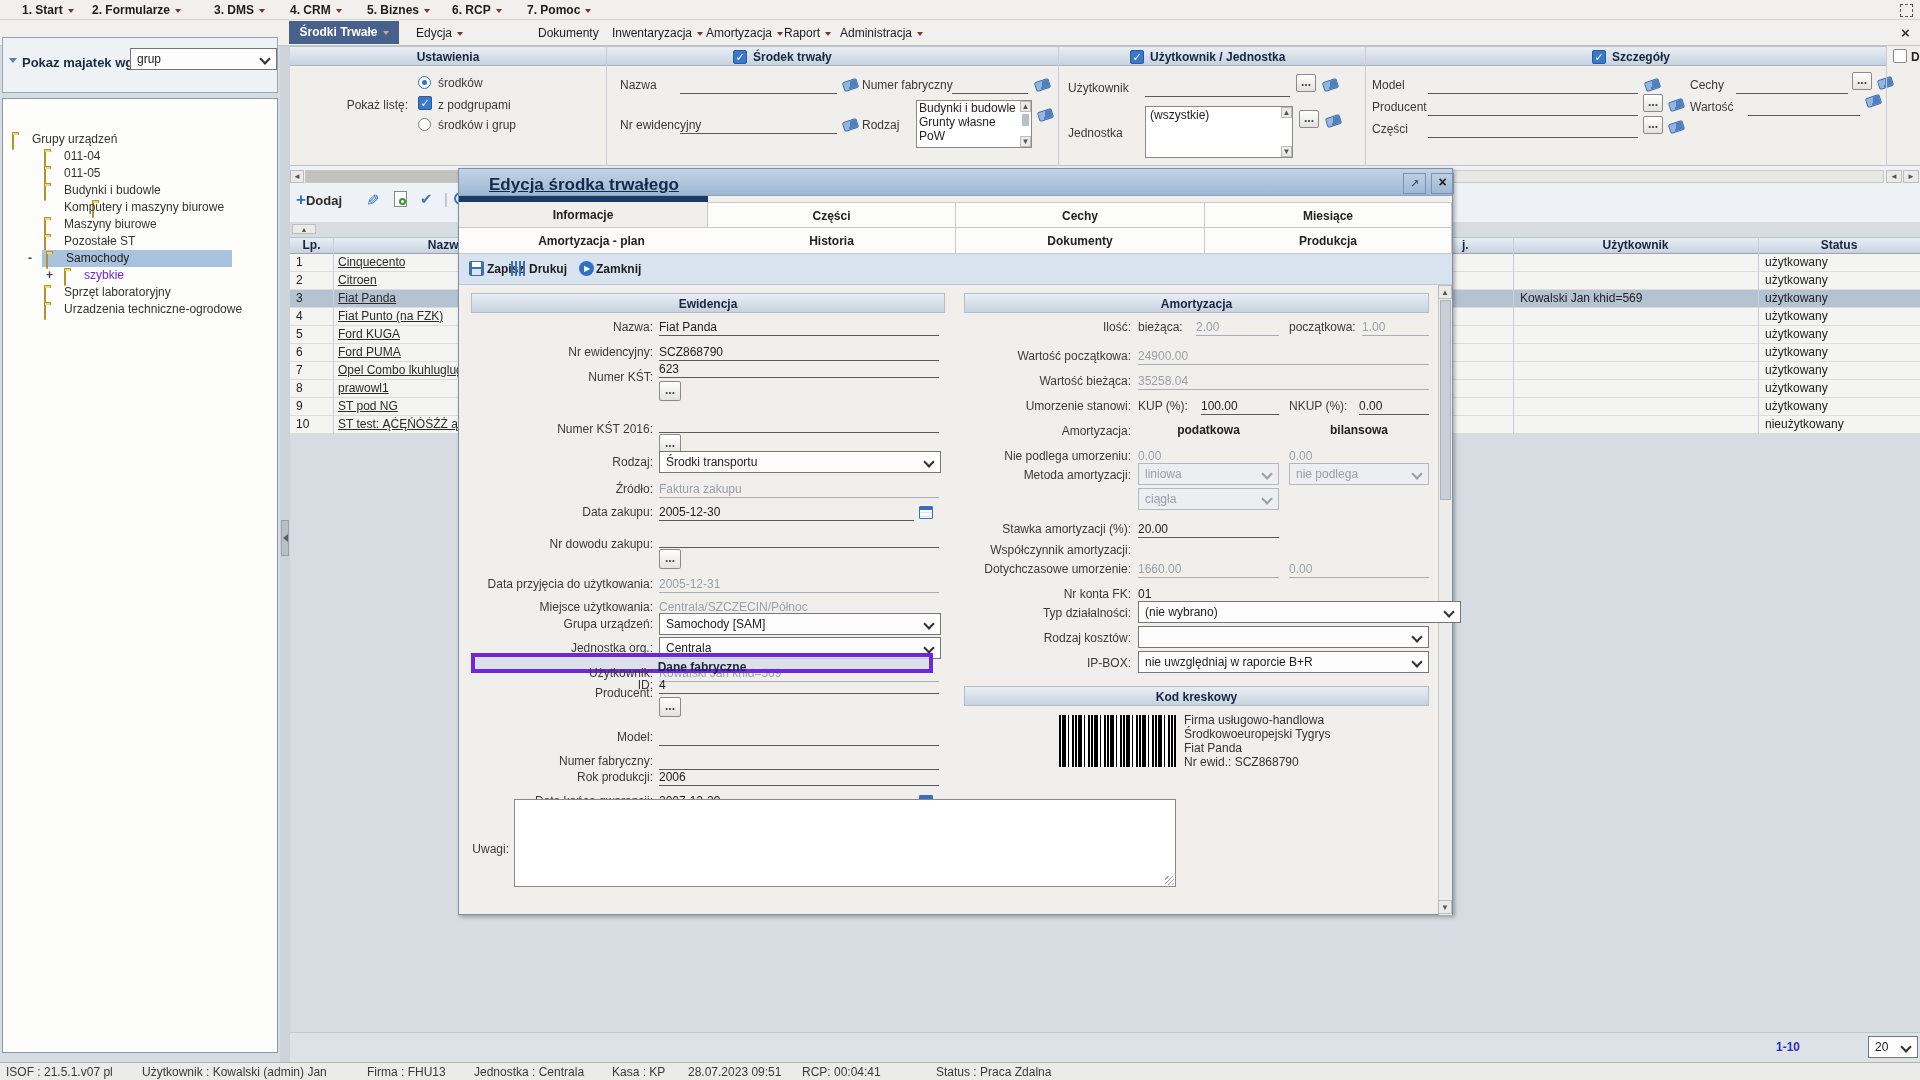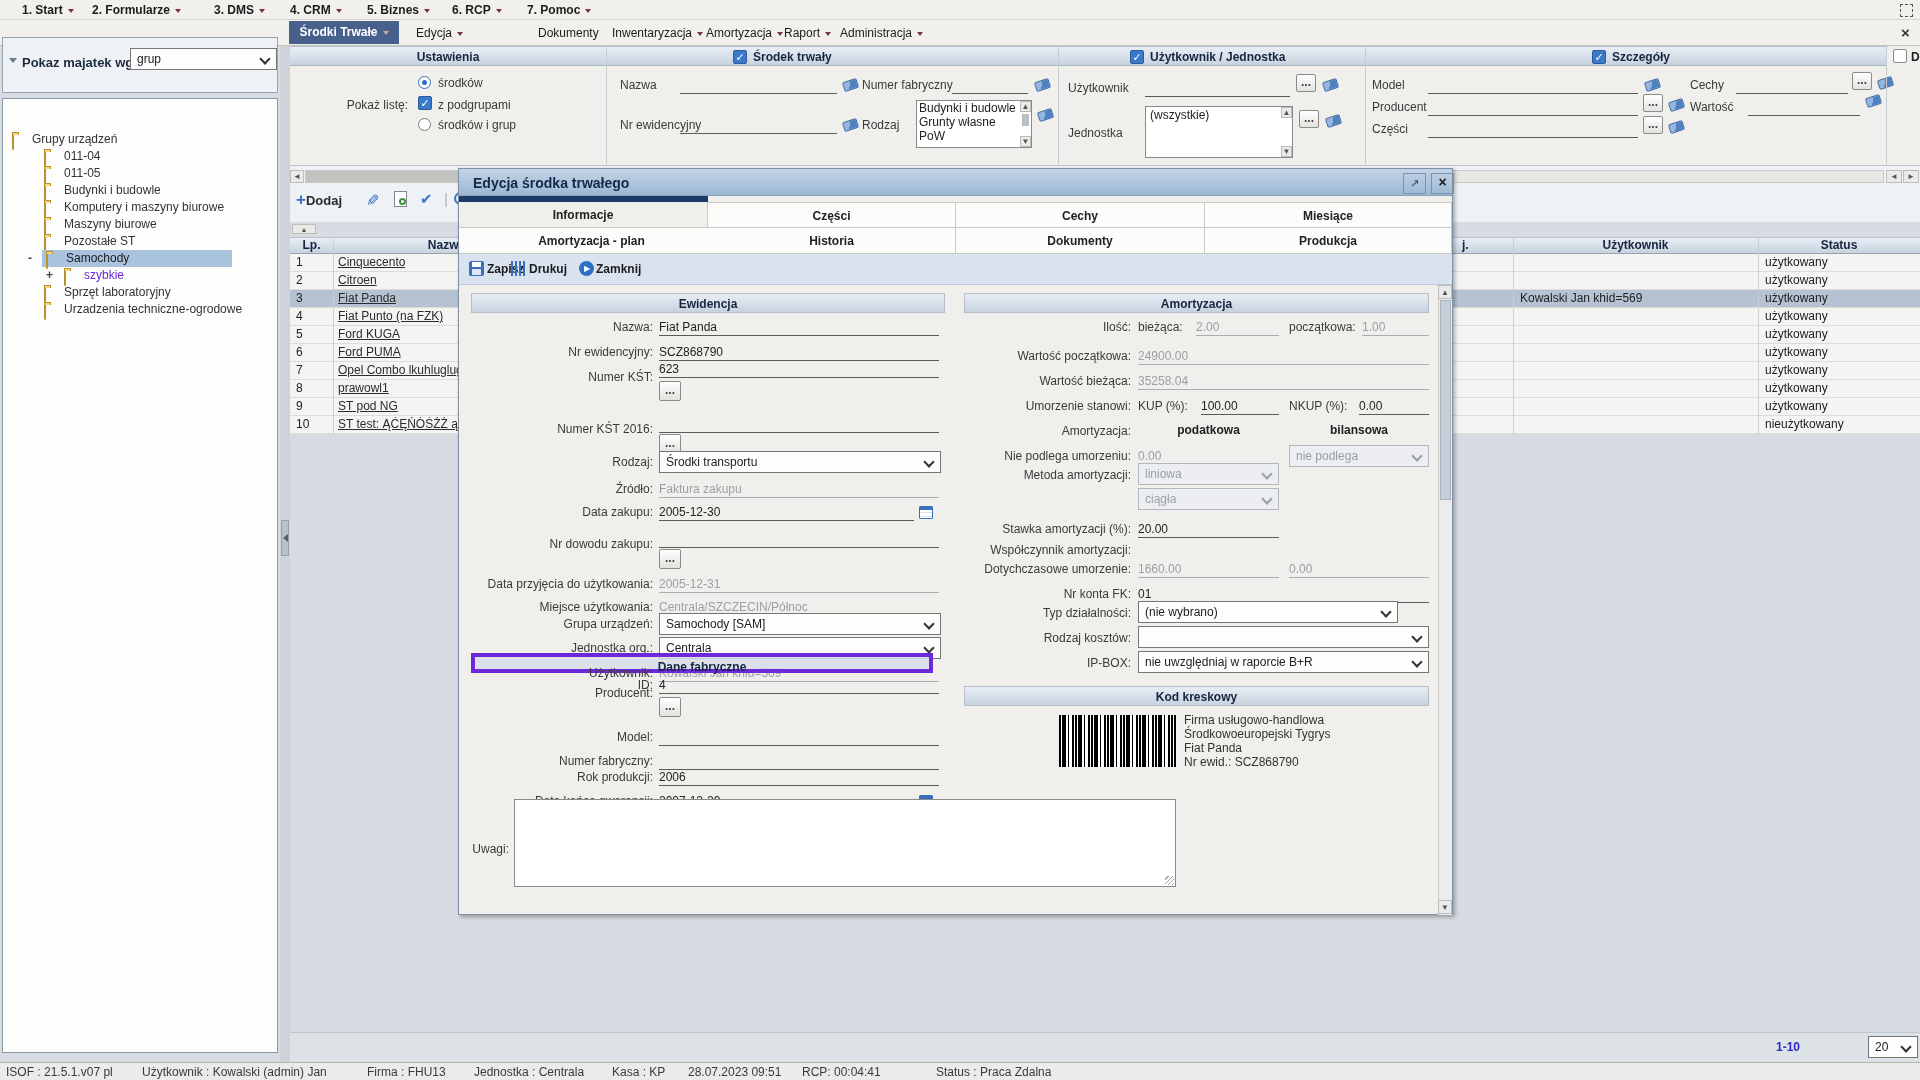--- a/index.html
+++ b/index.html
@@ -67,21 +67,21 @@
   <div class="a" style="left:9px;top:58px;width:0;height:0;border-left:4px solid transparent;border-right:4px solid transparent;border-top:5px solid #6b7d91;"></div>
   <div class="a b" style="left:22px;top:55px;font-size:13px;color:#1c2a3a;">Pokaz majatek wg</div>
   <div class="a sel" style="left:130px;top:48px;width:147px;"><span>grup</span></div>
 
   <div class="a" style="left:2px;top:98px;width:276px;height:955px;background:#fdfdfc;border:1px solid #8a98a5;box-sizing:border-box;"></div>
 
   <div class="a" style="left:2px;top:131px;width:274px;height:17px;"><span class="a folder" style="left:10px;top:4px;"></span><span class="a" style="left:30px;top:1px;color:#333;">Grupy urządzeń</span></div>
   <div class="a" style="left:2px;top:148px;width:274px;height:17px;"><span class="a folder" style="left:42px;top:4px;"></span><span class="a" style="left:62px;top:1px;color:#333;">011-04</span></div>
   <div class="a" style="left:2px;top:165px;width:274px;height:17px;"><span class="a folder" style="left:42px;top:4px;"></span><span class="a" style="left:62px;top:1px;color:#333;">011-05</span></div>
   <div class="a" style="left:2px;top:182px;width:274px;height:17px;"><span class="a folder" style="left:42px;top:4px;"></span><span class="a" style="left:62px;top:1px;color:#333;">Budynki i budowle</span></div>
-  <div class="a" style="left:2px;top:199px;width:274px;height:17px;"><span class="a folder" style="left:42px;top:4px;"></span><span class="a" style="left:62px;top:1px;color:#333;">Komputery i maszyny biurowe</span></div>
+  <div class="a" style="left:2px;top:199px;width:274px;height:17px;padding-left:48px;"><span class="a folder" style="left:42px;top:4px;"></span><span class="a" style="left:62px;top:1px;color:#333;">Komputery i maszyny biurowe</span></div>
   <div class="a" style="left:2px;top:216px;width:274px;height:17px;"><span class="a folder" style="left:42px;top:4px;"></span><span class="a" style="left:62px;top:1px;color:#333;">Maszyny biurowe</span></div>
   <div class="a" style="left:2px;top:233px;width:274px;height:17px;"><span class="a folder" style="left:42px;top:4px;"></span><span class="a" style="left:62px;top:1px;color:#333;">Pozostałe ST</span></div>
   <div class="a" style="left:2px;top:250px;width:274px;height:17px;"><span class="a b" style="left:26px;top:1px;color:#445;">-</span><span class="a" style="left:40px;top:0;width:190px;height:17px;background:#a9c3de;"></span><span class="a folder" style="left:44px;top:4px;"></span><span class="a" style="left:64px;top:1px;color:#1c1c1c;">Samochody</span></div>
   <div class="a" style="left:2px;top:267px;width:274px;height:17px;"><span class="a b" style="left:44px;top:1px;color:#445;">+</span><span class="a folder" style="left:62px;top:4px;"></span><span class="a" style="left:82px;top:1px;color:#6d28d9;">szybkie</span></div>
   <div class="a" style="left:2px;top:284px;width:274px;height:17px;"><span class="a folder" style="left:42px;top:4px;"></span><span class="a" style="left:62px;top:1px;color:#333;">Sprzęt laboratoryjny</span></div>
   <div class="a" style="left:2px;top:301px;width:274px;height:17px;"><span class="a folder" style="left:42px;top:4px;"></span><span class="a" style="left:62px;top:1px;color:#333;">Urzadzenia techniczne-ogrodowe</span></div>
 
   <div class="a" style="left:280px;top:46px;width:10px;height:1016px;background:#cdd3d8;"></div>
   <div class="a" style="left:281px;top:520px;width:8px;height:36px;background:#b9c0c7;border:1px solid #98a1aa;box-sizing:border-box;">
       <span class="a" style="left:1px;top:13px;width:0;height:0;border-top:4px solid transparent;border-bottom:4px solid transparent;border-right:5px solid #55606b;"></span>
@@ -274,21 +274,21 @@
   <div class="a" style="left:367px;top:1065px;color:#3a3a3a;">Firma : FHU13</div>
   <div class="a" style="left:474px;top:1065px;color:#3a3a3a;">Jednostka : Centrala</div>
   <div class="a" style="left:612px;top:1065px;color:#3a3a3a;">Kasa : KP</div>
   <div class="a" style="left:688px;top:1065px;color:#3a3a3a;">28.07.2023 09:51</div>
   <div class="a" style="left:802px;top:1065px;color:#3a3a3a;">RCP: 00:04:41</div>
   <div class="a" style="left:936px;top:1065px;color:#3a3a3a;">Status : Praca Zdalna</div>
 
   <div class="a" style="left:458px;top:168px;width:995px;height:747px;background:#f0efec;border:1px solid #7f8fa5;box-sizing:border-box;box-shadow:2px 2px 4px rgba(0,0,0,.3);z-index:50;">
 
     <div class="a" style="left:0;top:0;width:993px;height:27px;background:linear-gradient(#c3d4e6,#9db7d2);border-bottom:1px solid #8aa2bd;box-sizing:border-box;"></div>
-    <div class="a b" style="left:14px;top:6px;font-size:14px;color:#122a4a;">Edycja środka trwałego</div>
+    <div class="a b" style="left:30px;top:6px;font-size:17px;color:#122a4a;text-decoration:underline;">Edycja środka trwałego</div>
     <div class="a c" style="left:944px;top:4px;width:21px;height:19px;border:1px solid #7a92b2;color:#2a4a6a;line-height:18px;font-size:11px;">↗</div>
     <div class="a c b" style="left:972px;top:4px;width:21px;height:19px;border:1px solid #7a92b2;color:#1a1a1a;line-height:17px;font-size:14px;">×</div>
 
     <div class="a" style="left:0;top:27px;width:249px;height:6px;background:#1b3a66;"></div>
 
     <div class="a tabcell active" style="left:0;top:33px;width:249px;">Informacje</div>
     <div class="a tabcell" style="left:249px;top:33px;width:248px;">Części</div>
     <div class="a tabcell" style="left:497px;top:33px;width:249px;">Cechy</div>
     <div class="a tabcell" style="left:746px;top:33px;width:247px;">Miesiące</div>
 
@@ -402,38 +402,38 @@
     <div class="a lblr" style="left:505px;top:254px;width:167px;">Amortyzacja:</div>
     <div class="a b c" style="left:679px;top:254px;width:141px;">podatkowa</div>
     <div class="a b c" style="left:830px;top:254px;width:140px;">bilansowa</div>
 
     <div class="a lblr" style="left:505px;top:279px;width:167px;">Nie podlega umorzeniu:</div>
     <div class="a uline dis" style="left:679px;top:279px;width:141px;">0.00</div>
     <div class="a uline dis" style="left:830px;top:279px;width:140px;">0.00</div>
 
     <div class="a lblr" style="left:505px;top:298px;width:167px;">Metoda amortyzacji:</div>
     <div class="a sel dis2" style="left:679px;top:294px;width:141px;"><span>liniowa</span></div>
-    <div class="a sel dis2" style="left:830px;top:276px;width:140px;"><span>nie podlega</span></div>
+    <div class="a sel dis2" style="left:830px;top:294px;width:140px;"><span>nie podlega</span></div>
     <div class="a sel dis2" style="left:679px;top:319px;width:141px;"><span>ciągła</span></div>
 
     <div class="a lblr" style="left:505px;top:352px;width:167px;">Stawka amortyzacji (%):</div>
     <div class="a uline" style="left:679px;top:352px;width:141px;">20.00</div>
 
     <div class="a lblr" style="left:505px;top:373px;width:167px;">Współczynnik amortyzacji:</div>
     <div class="a" style="left:679px;top:373px;width:141px;height:16px;"></div>
 
     <div class="a lblr" style="left:505px;top:392px;width:167px;">Dotychczasowe umorzenie:</div>
     <div class="a uline dis" style="left:679px;top:392px;width:141px;">1660.00</div>
     <div class="a uline dis" style="left:830px;top:392px;width:140px;">0.00</div>
 
     <div class="a lblr" style="left:505px;top:417px;width:167px;">Nr konta FK:</div>
     <div class="a uline" style="left:679px;top:417px;width:291px;">01</div>
 
     <div class="a lblr" style="left:505px;top:436px;width:167px;">Typ działalności:</div>
-    <div class="a sel" style="left:679px;top:432px;width:260px;"><span>(nie wybrano)</span></div>
+    <div class="a sel" style="left:679px;top:432px;width:323px;"><span>(nie wybrano)</span></div>
 
     <div class="a lblr" style="left:505px;top:461px;width:167px;">Rodzaj kosztów:</div>
     <div class="a sel" style="left:679px;top:457px;width:291px;"><span></span></div>
 
     <div class="a lblr" style="left:505px;top:486px;width:167px;">IP-BOX:</div>
     <div class="a sel" style="left:679px;top:482px;width:291px;"><span>nie uwzględniaj w raporcie B+R</span></div>
 
     <div class="a hdr c" style="left:505px;top:517px;width:465px;border:1px solid #b4bdc9;">Kod kreskowy</div>
     <div class="a" style="left:600px;top:546px;width:117px;height:52px;background:repeating-linear-gradient(90deg,#000 0 2px,#fff 2px 3px,#000 3px 7px,#fff 7px 9px,#000 9px 10px,#fff 10px 13px,#000 13px 15px,#fff 15px 16px);"></div>
     <div class="a" style="left:725px;top:544px;line-height:14px;color:#333;">

